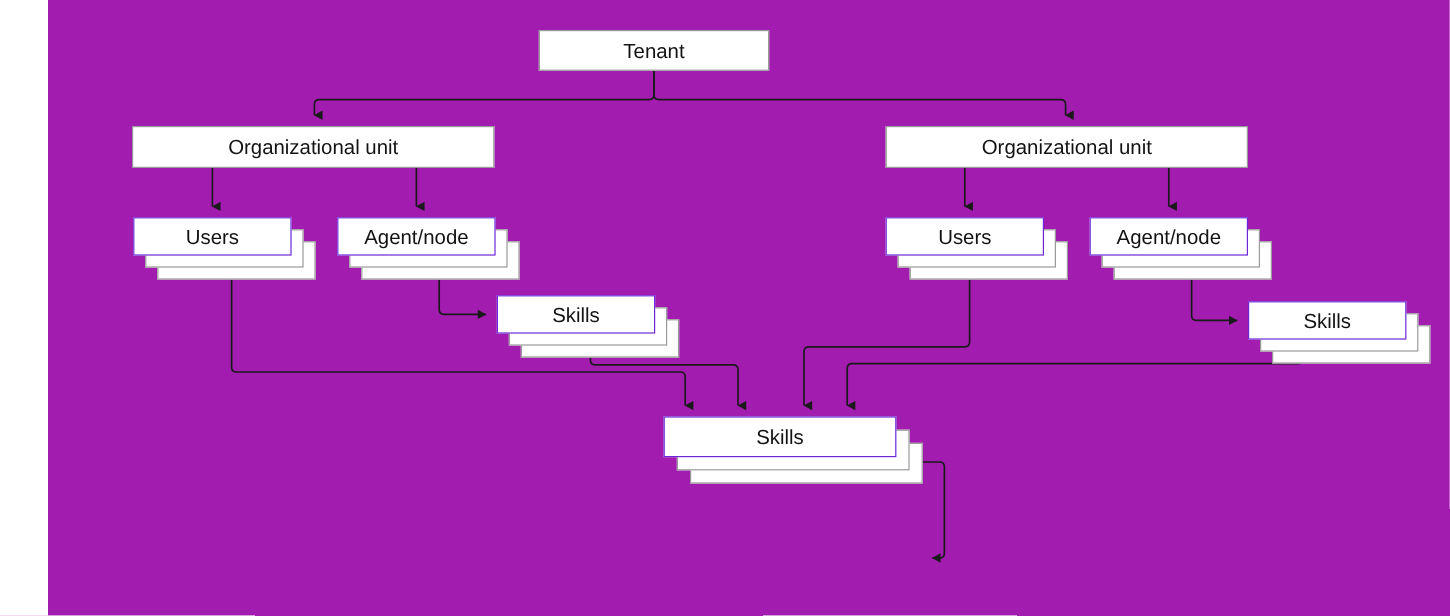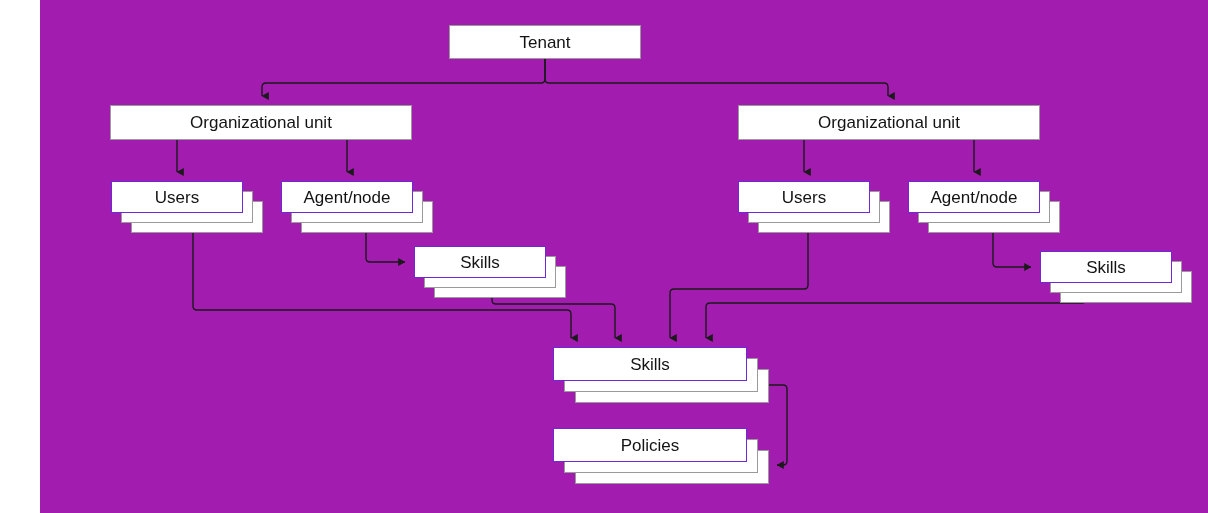--- a/index.html
+++ b/index.html
@@ -166,21 +166,14 @@
   </div>
 
   <div class="node" style="left:513px; top:347px; width:216px; height:56px;">
     <div class="layer" style="left:22px; top:22px; width:194px; height:34px;"></div>
     <div class="layer" style="left:11px; top:11px; width:194px; height:34px;"></div>
     <div class="face" style="left:0; top:0; width:194px; height:34px;">
       <span>Skills</span>
     </div>
   </div>
 
-  <div class="node" style="left:513px; top:428px; width:216px; height:56px;">
-    <div class="layer" style="left:22px; top:22px; width:194px; height:34px;"></div>
-    <div class="layer" style="left:11px; top:11px; width:194px; height:34px;"></div>
-    <div class="face" style="left:0; top:0; width:194px; height:34px;">
-      <span>Policies</span>
-    </div>
-  </div>
 
 </div>
 
 </body></html>

